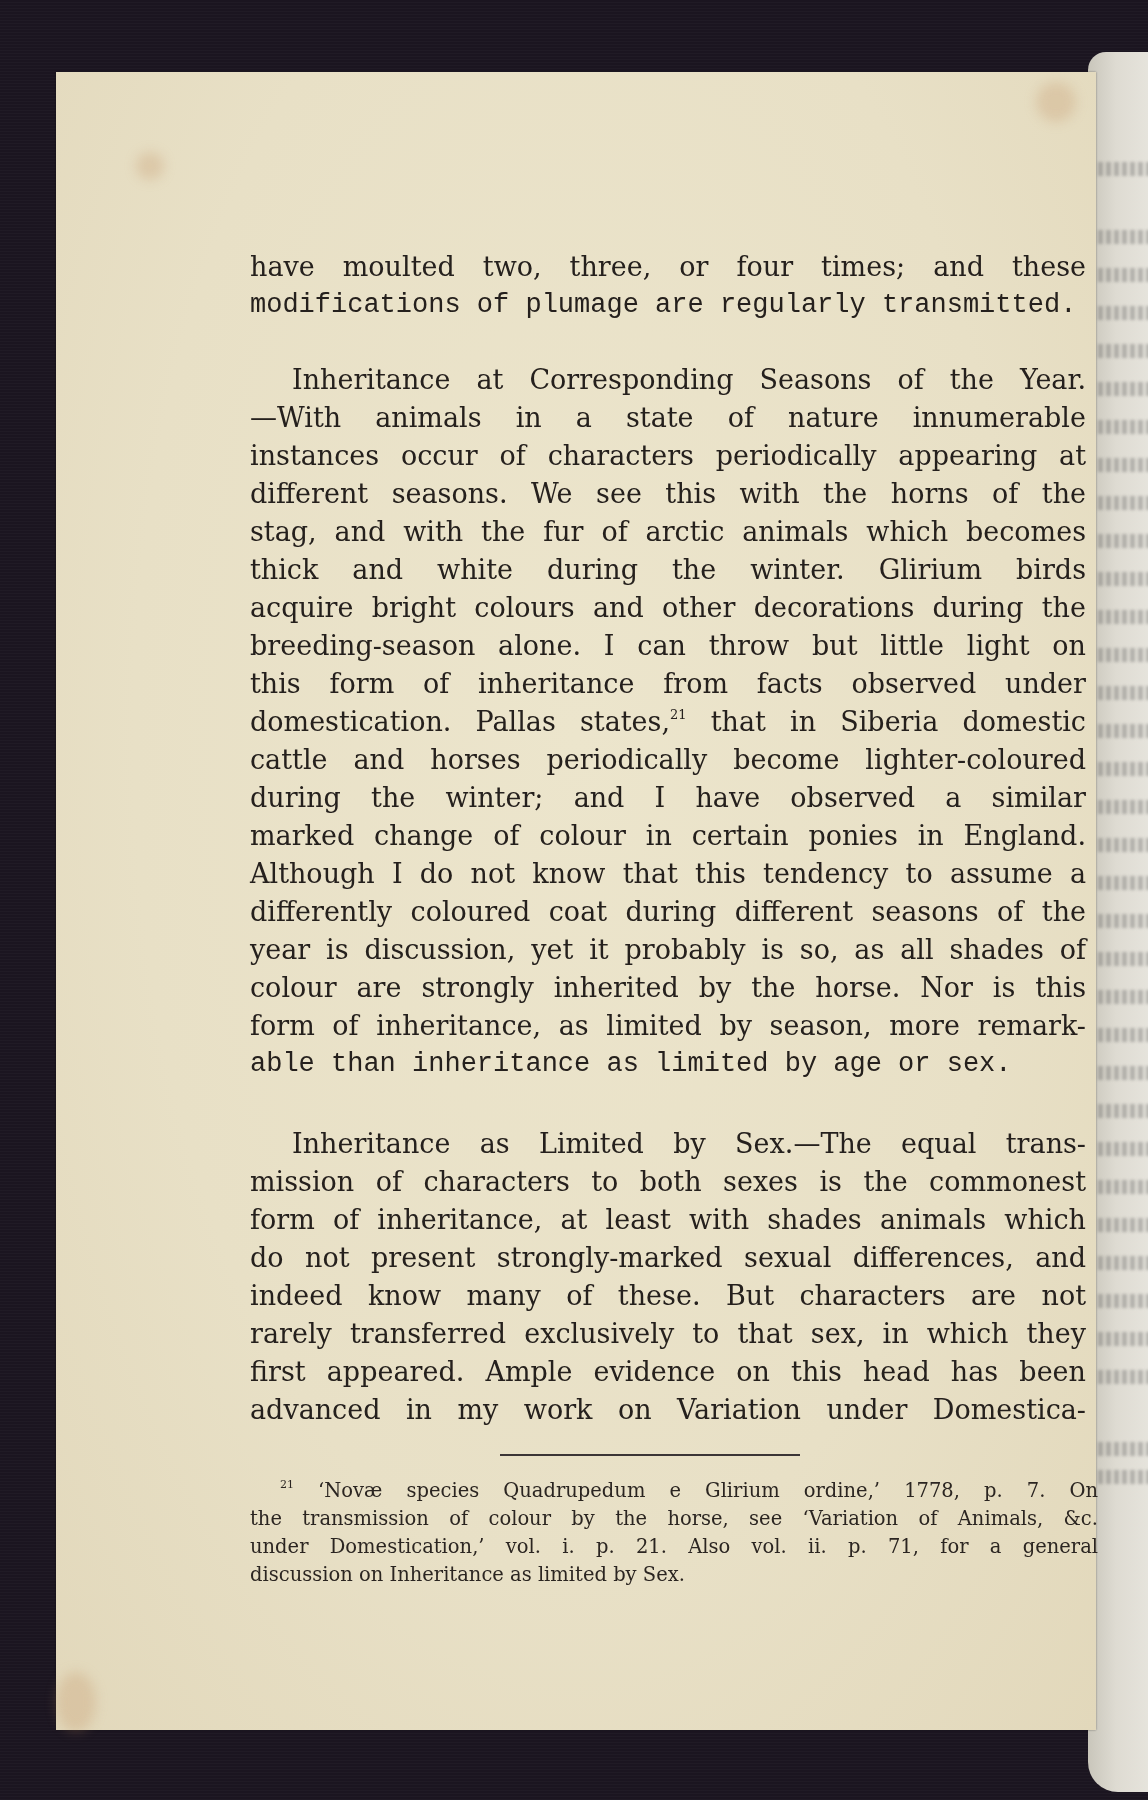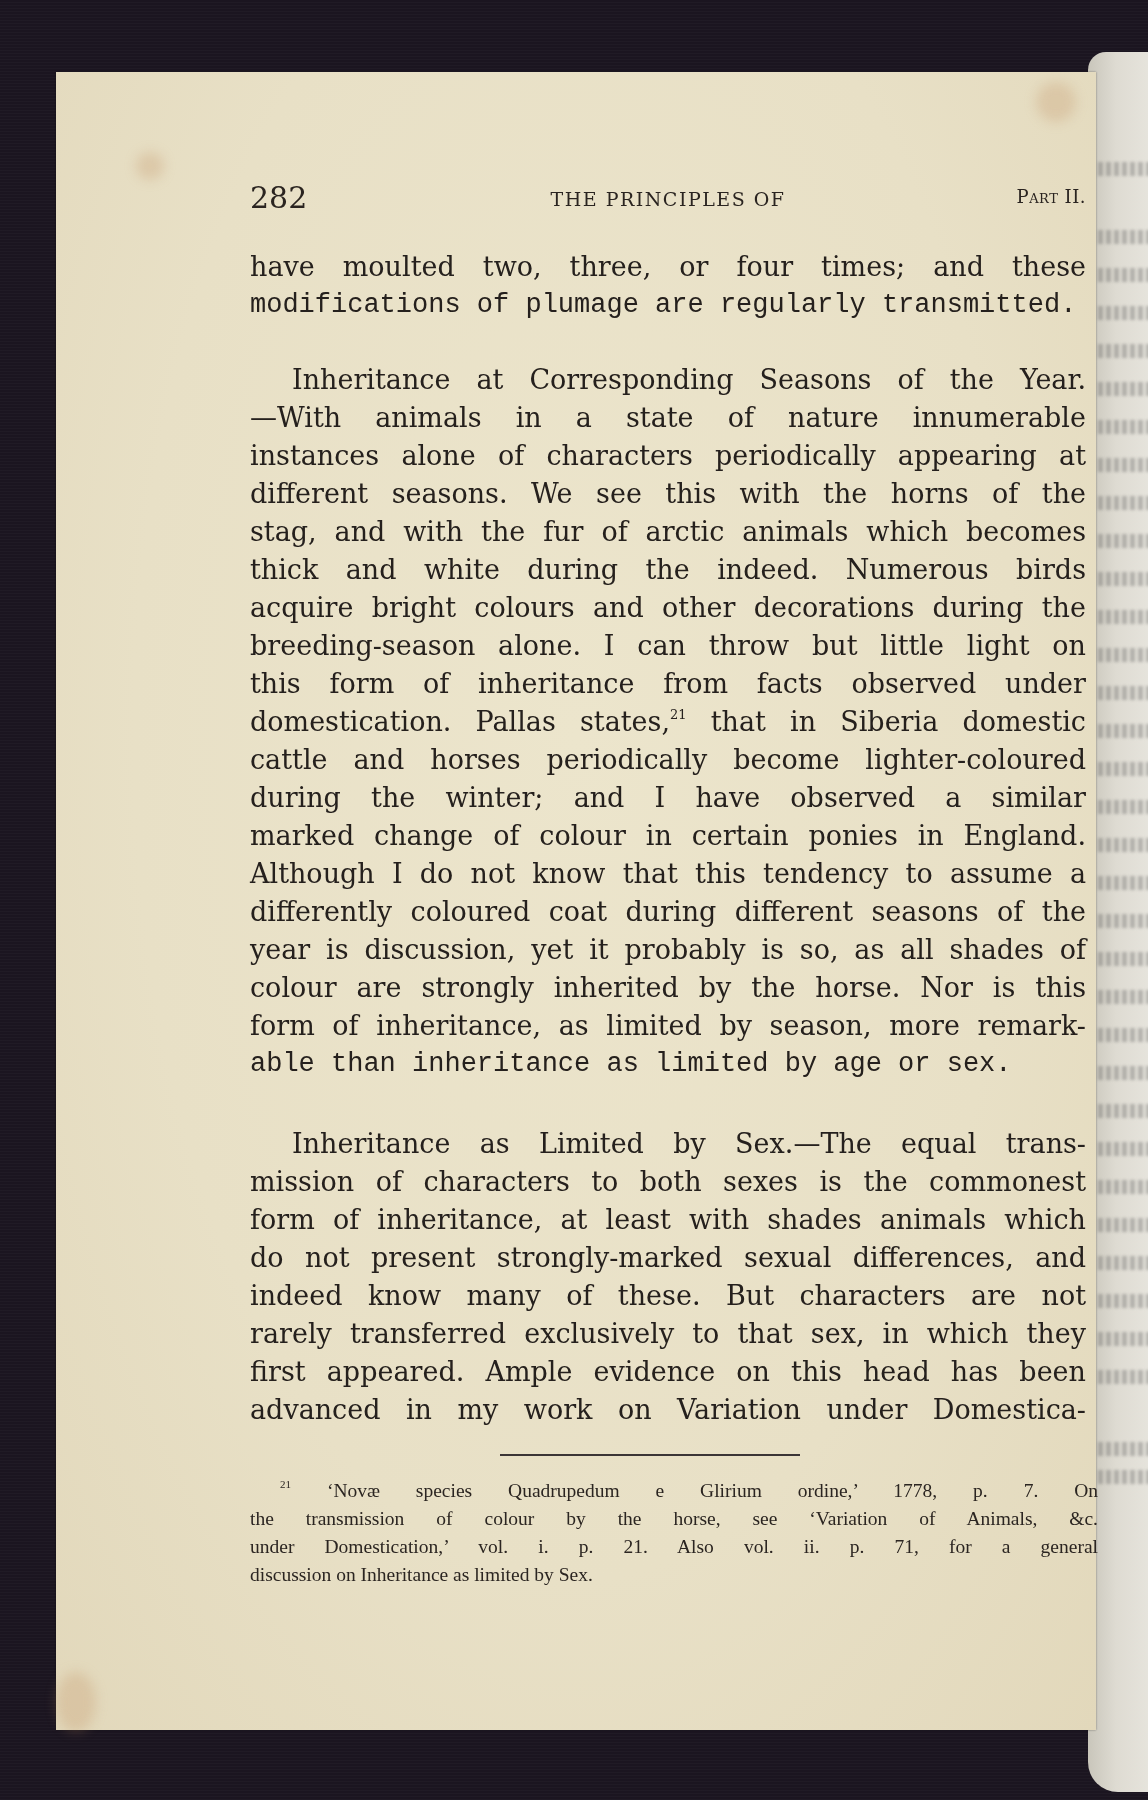--- a/index.html
+++ b/index.html
@@ -47,21 +47,21 @@
   .line.indent { left: 236px; width: 794px; }
   .it { }
   sup { font-size: 13px; vertical-align: 12px; line-height: 0; }
   .rule {
     position: absolute; left: 444px; width: 300px; top: 1382px; height: 0;
     border-top: 2px solid #3b3536;
   }
   .fn {
     position: absolute; left: 194px; width: 848px; height: 28px; line-height: 28px;
     font-size: 19.5px; color: #2b2521; white-space: nowrap;
-    text-align: justify; text-align-last: justify; font-family: Liberation Serif, serif;
+    text-align: justify; text-align-last: justify;
   }
   .fn.indent { left: 224px; width: 818px; }
   .fn.last { text-align-last: left; }
   .fn sup { font-size: 11px; vertical-align: 9px; }
 </style>
 </head>
 <body>
 
 <div class="cloth"></div>
 
@@ -100,37 +100,32 @@
   <div class="ghost" style="top:1318px"></div>
   <div class="ghost" style="top:1390px"></div>
   <div class="ghost" style="top:1418px"></div>
 </div>
 
 <div class="page">
   <div class="stain" style="left:80px;top:80px;width:28px;height:28px"></div>
   <div class="stain" style="left:980px;top:10px;width:40px;height:40px"></div>
   <div class="stain" style="left:0px;top:1600px;width:40px;height:60px"></div>
 
-  <div class="header">
-    <span class="pagenum">282</span>
-    <span class="running">THE PRINCIPLES OF</span>
-    <span class="part">Part II.</span>
-  </div>
 
   <div class="text">
 
     <div class="line" style="top:176px">have moulted two, three, or four times; and these</div>
     <div class="line last" style="top:214px">modifications of plumage are regularly transmitted.</div>
 
     <div class="line indent it" style="top:289px">Inheritance at Corresponding Seasons of the Year.</div>
     <div class="line" style="top:327px">—With animals in a state of nature innumerable</div>
-    <div class="line" style="top:365px">instances alone of characters periodically appearing at</div>
+    <div class="line" style="top:365px">instances occur of characters periodically appearing at</div>
     <div class="line" style="top:403px">different seasons.  We see this with the horns of the</div>
     <div class="line" style="top:441px">stag, and with the fur of arctic animals which becomes</div>
-    <div class="line" style="top:479px">thick and white during the indeed.  Numerous birds</div>
+    <div class="line" style="top:479px">thick and white during the winter.  Glirium birds</div>
     <div class="line" style="top:517px">acquire bright colours and other decorations during the</div>
     <div class="line" style="top:555px">breeding-season alone.  I can throw but little light on</div>
     <div class="line" style="top:593px">this form of inheritance from facts observed under</div>
     <div class="line" style="top:631px"><span>domestication.  Pallas states,</span><sup>21</sup><span> that in Siberia domestic</span></div>
     <div class="line" style="top:669px">cattle and horses periodically become lighter-coloured</div>
     <div class="line" style="top:707px">during the winter; and I have observed a similar</div>
     <div class="line" style="top:745px">marked change of colour in certain ponies in England.</div>
     <div class="line" style="top:783px">Although I do not know that this tendency to assume a</div>
     <div class="line" style="top:821px">differently coloured coat during different seasons of the</div>
     <div class="line" style="top:859px">year is discussion, yet it probably is so, as all shades of</div>

